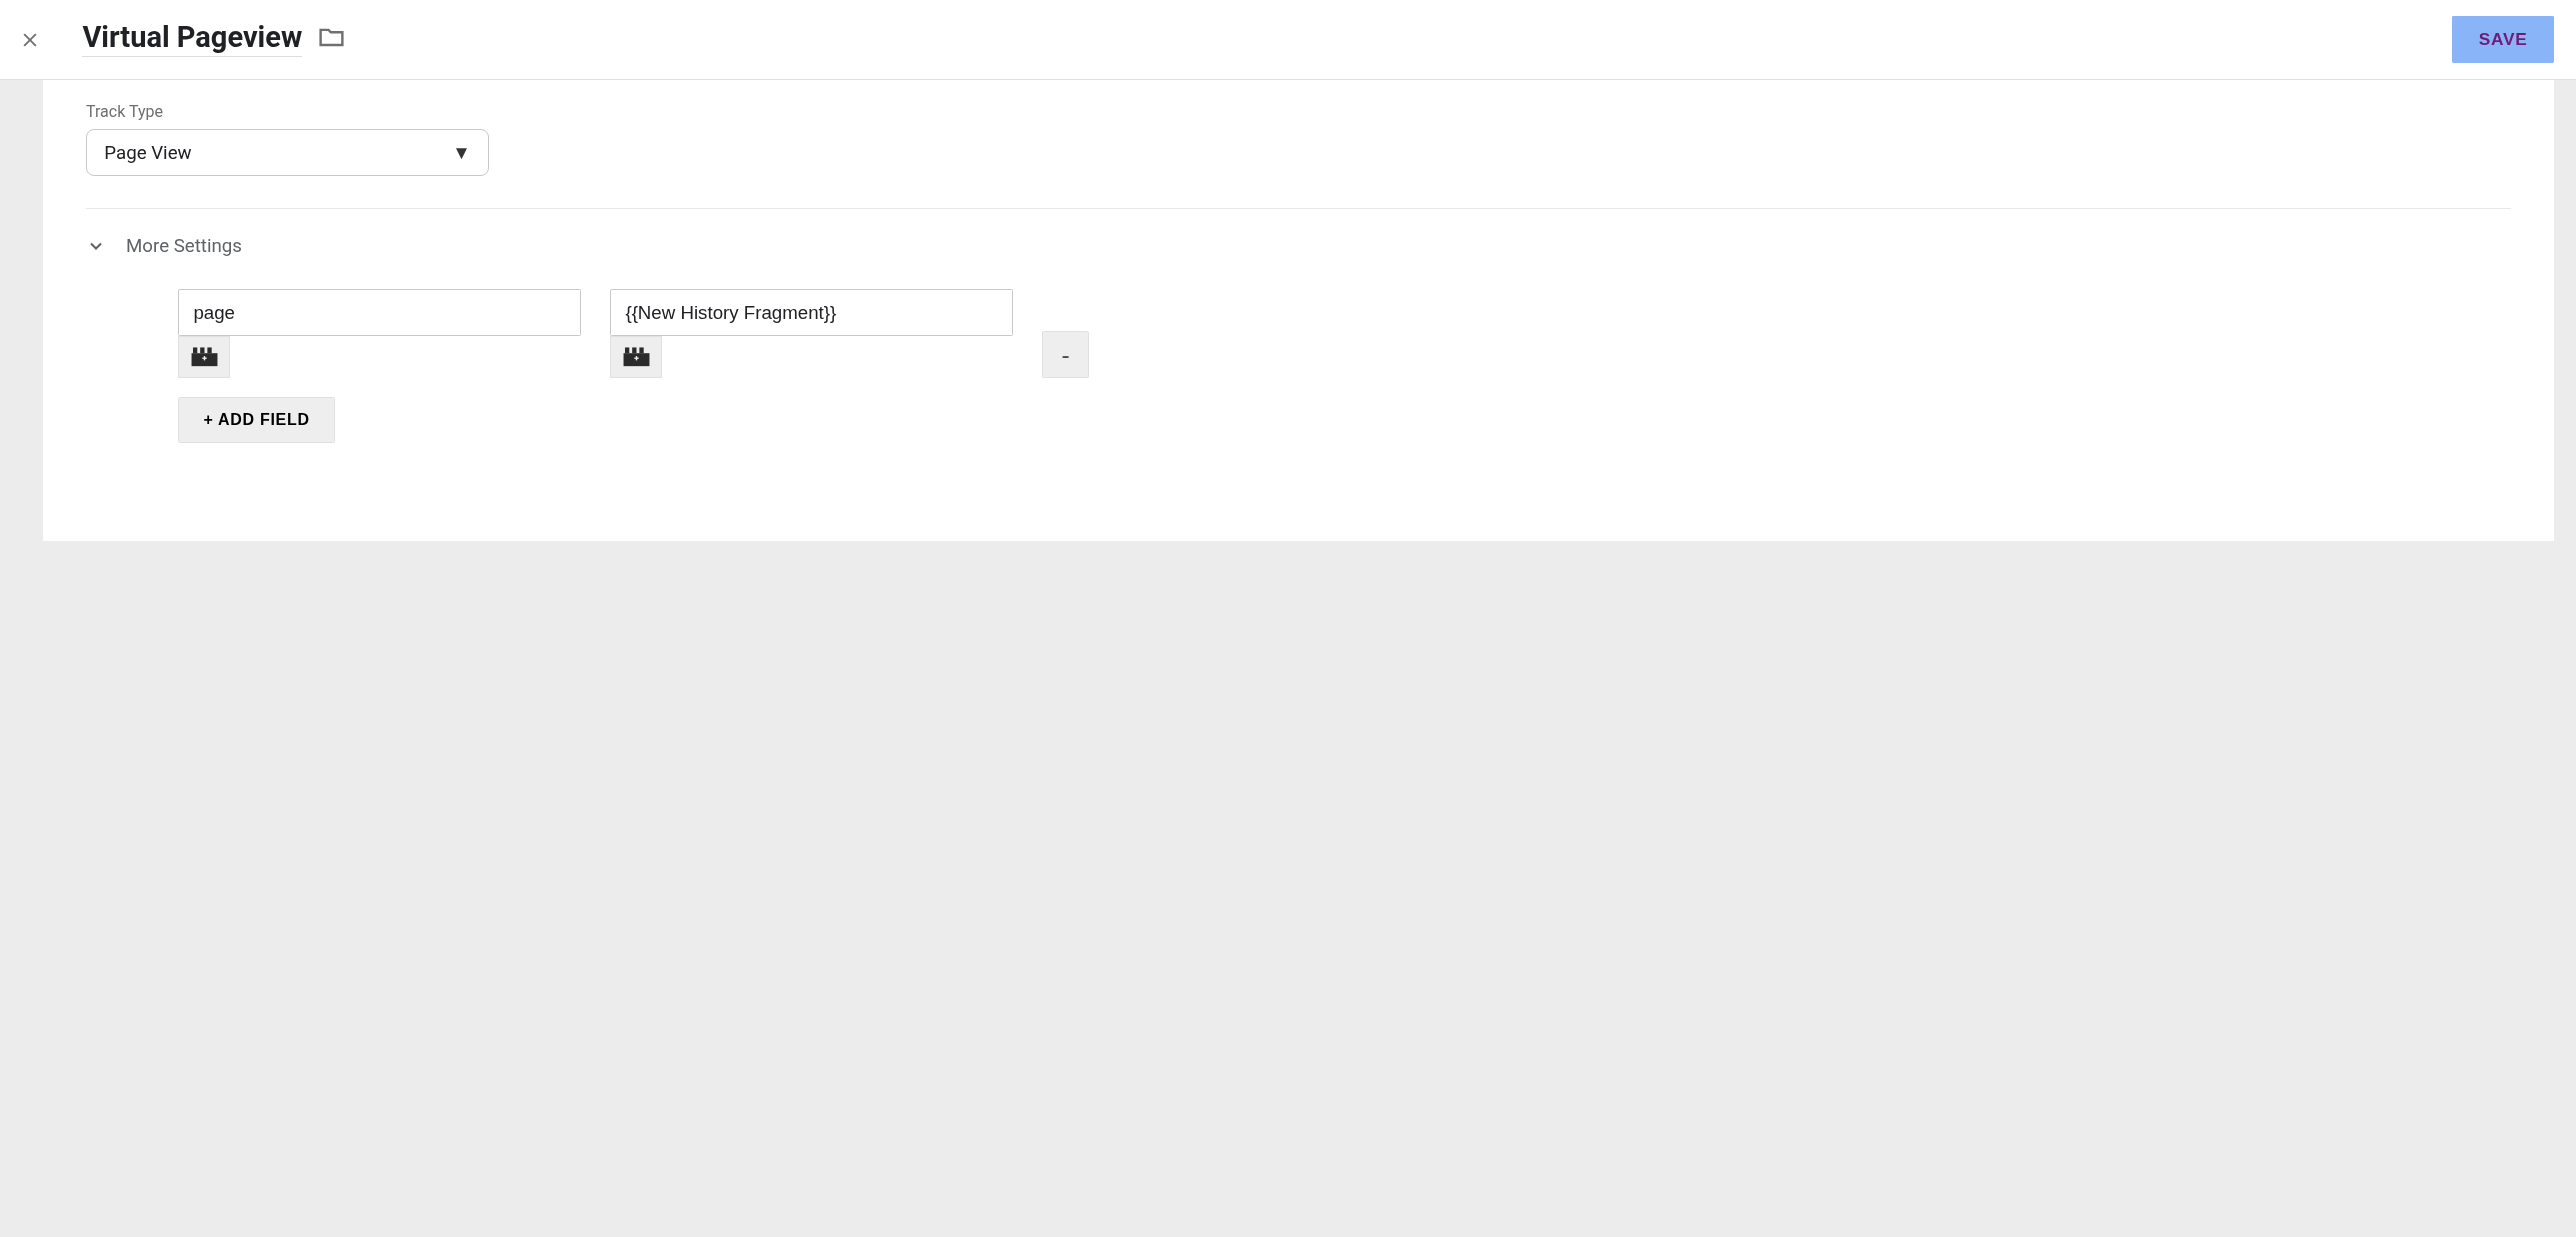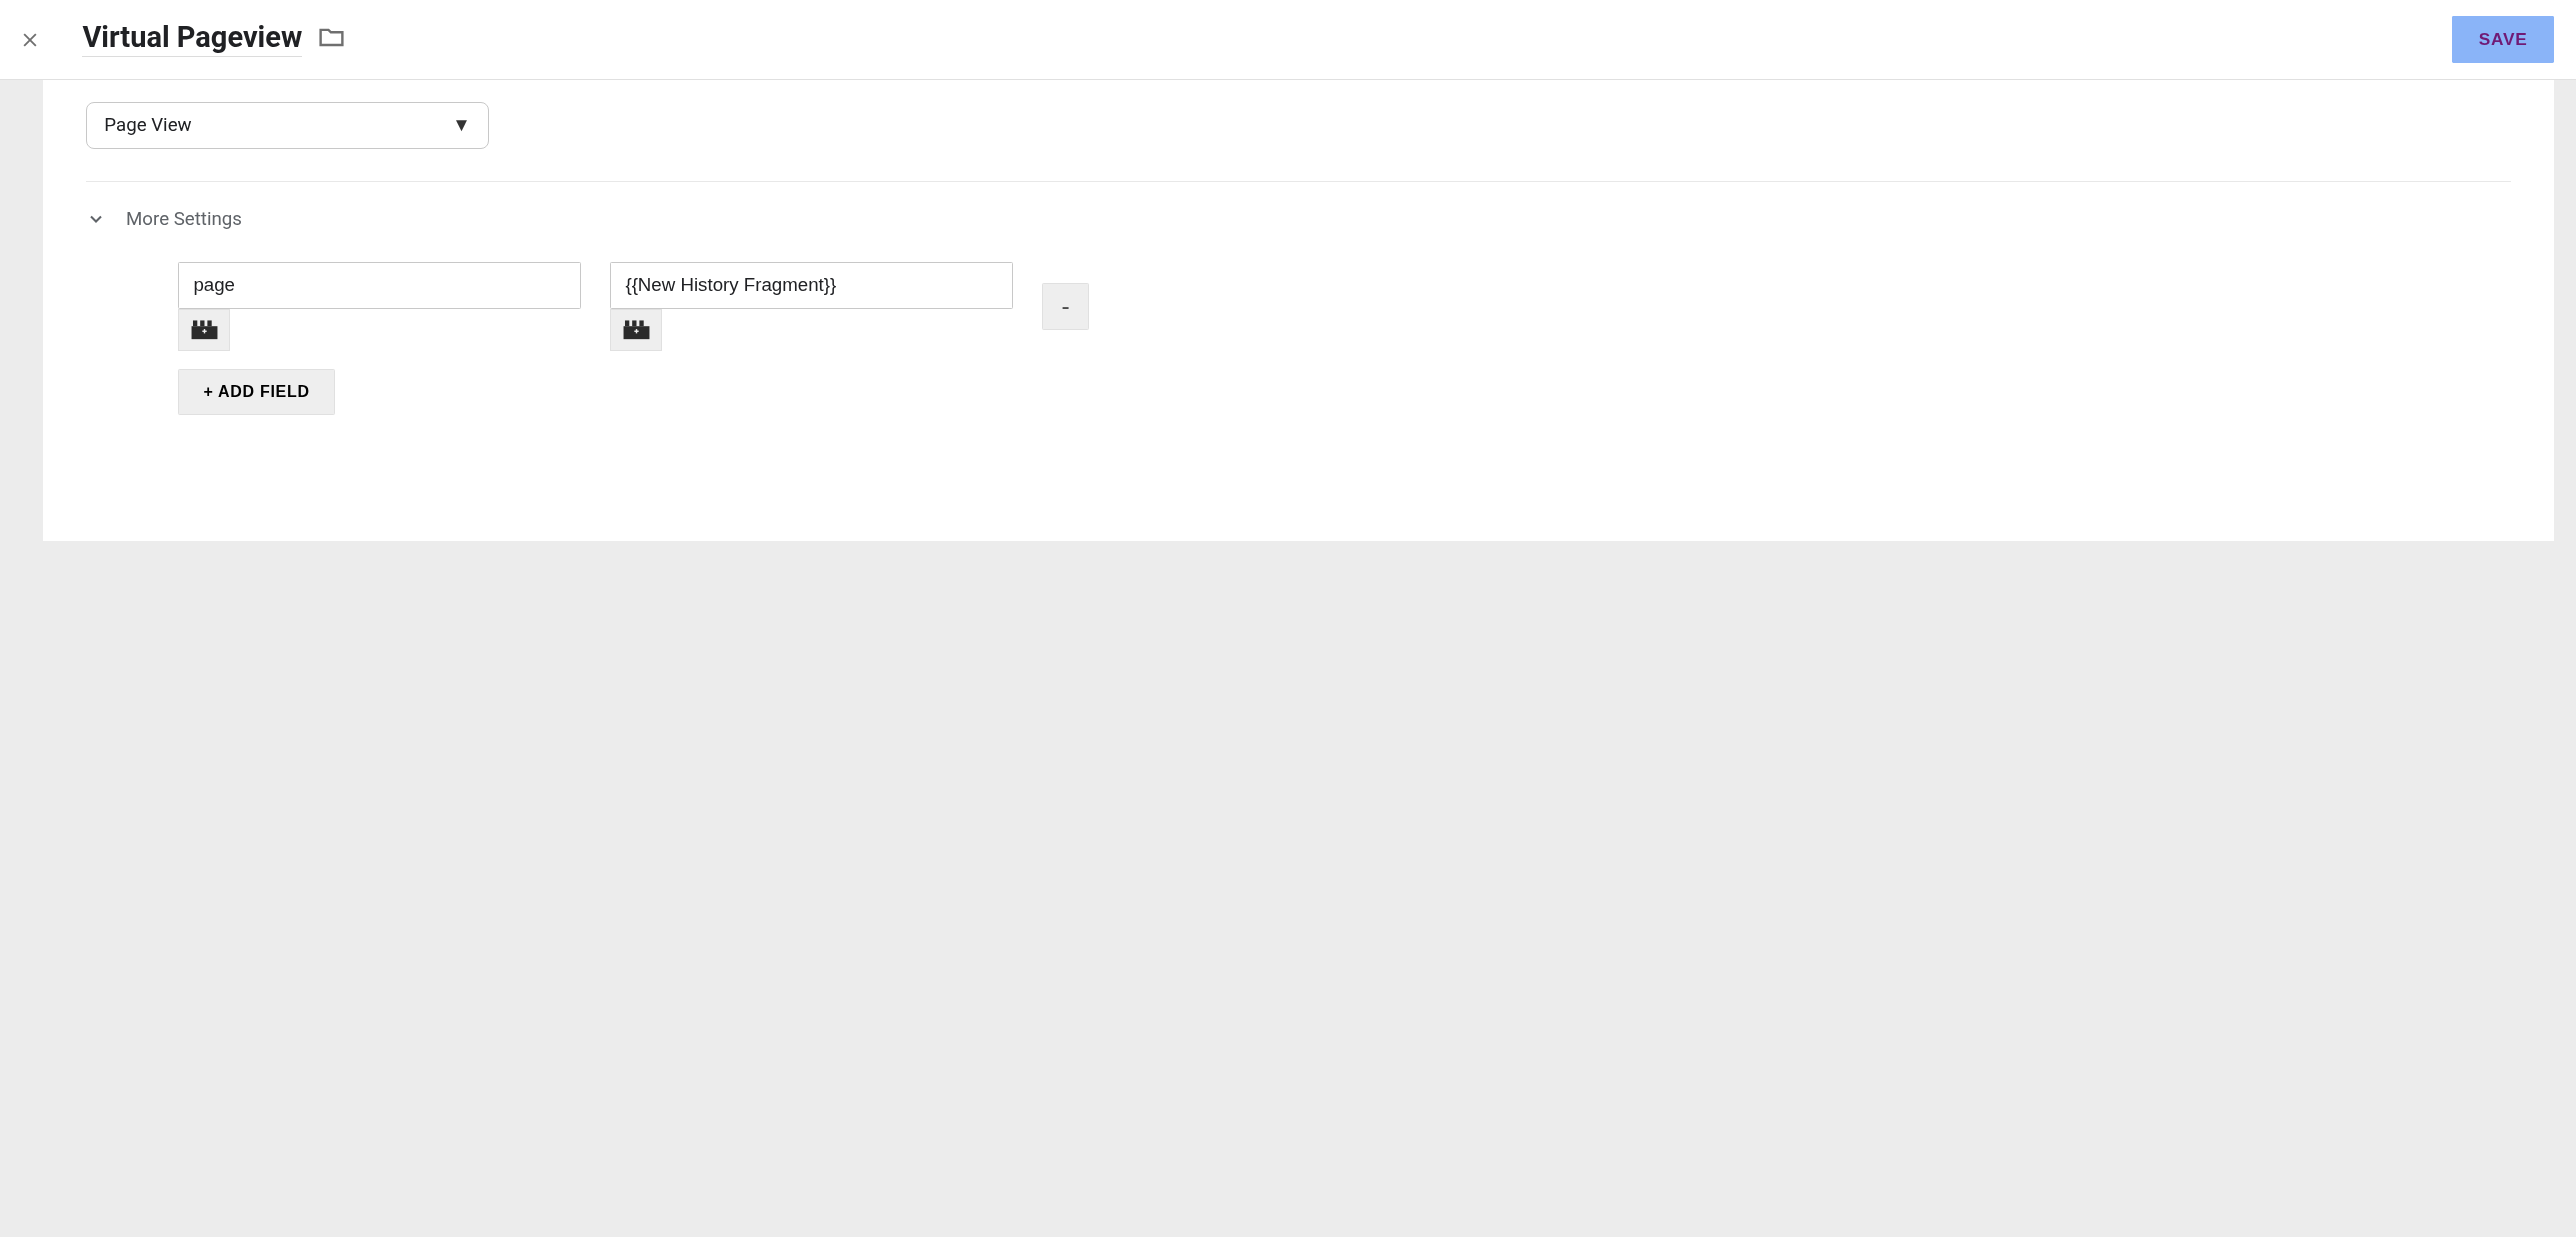--- a/index.html
+++ b/index.html
@@ -147,21 +147,21 @@
   }
   .col-fn, .col-val {
     font-size: 16px;
     color: #6f6f6f;
   }
   .col-fn { width: 403px; }
   .col-val { width: 403px; }
 
   .row {
     display: flex;
-    align-items: center;
+    align-items: flex-end;
     gap: 29px;
   }
   .input-stack {
     display: flex;
     flex-direction: column;
   }
   .text-input {
     border: 0.7px solid #c8c8c8;
     border-radius: 1.4px;
     height: 47px;
@@ -231,20 +231,21 @@
         </svg>
       </div>
     </div>
     <div class="spacer"></div>
     <button class="save-btn">SAVE</button>
   </div>
 
   <div class="body">
     <div class="panel">
 
+      <div class="field-label">Track Type</div>
       <div class="select-box">
         <span>Page View</span>
         <span class="caret">▼</span>
       </div>
 
       <hr class="divider">
 
       <div class="section-row">
         <span class="chevron">
           <svg viewBox="0 0 24 24" fill="none" stroke="currentColor" stroke-width="2.5">

